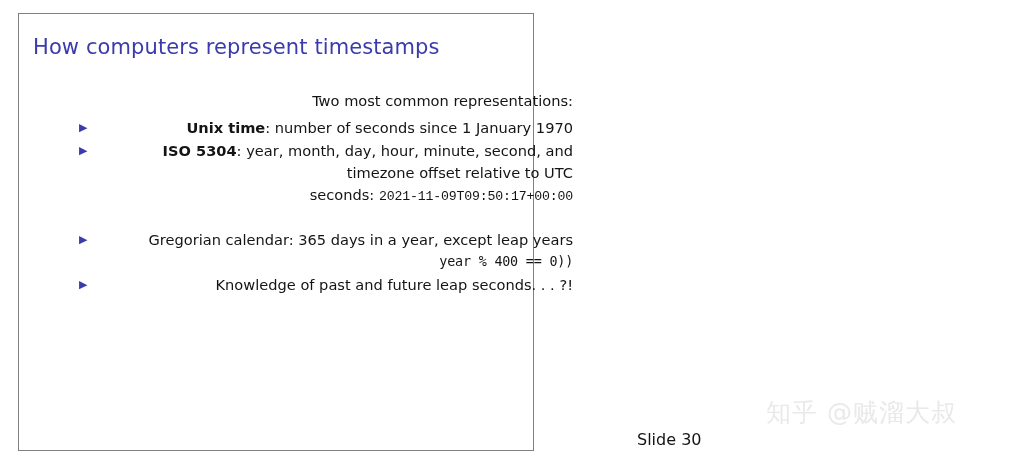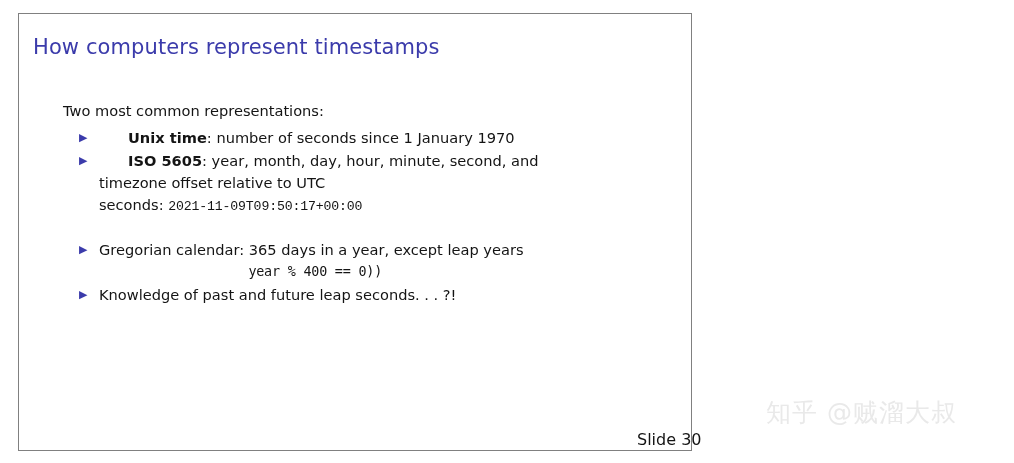--- a/index.html
+++ b/index.html
@@ -13,21 +13,21 @@
     position: relative;
     overflow: hidden;
     font-family: "DejaVu Sans", "Liberation Sans", sans-serif;
   }
 
   
   #slide-frame {
     position: absolute;
     left: 18px;
     top: 13px;
-    width: 674px;
+    width: 516px;
     height: 438px;
     border: 1px solid #808080;
     background: #ffffff;
     box-sizing: border-box;
   }
 
   
   #slide-title {
     position: absolute;
     left: 14px;
@@ -37,25 +37,26 @@
     font-weight: 400;
     letter-spacing: 0.1px;
     white-space: nowrap;
     font-family: "DejaVu Sans", "Liberation Sans", sans-serif;
   }
 
   
   #slide-body {
     position: absolute;
     left: 44px;
-    top: 86px;
+    top: 76px;
     width: 510px;
     color: #141414;
     font-size: 14.6px;
     line-height: 22px;
+    text-align: right;
   }
 
   .intro-line {
     margin: 0 0 5px 0;
     white-space: nowrap;
   }
 
   .bullet-list {
     margin: 0;
     padding: 0;
@@ -148,21 +149,21 @@
         <li class="bullet-item">
           <span class="bullet-marker">▶</span>
           <span class="bullet-line">
             <span class="lead-term">Unix time</span><span>: number of seconds since 1 January 1970</span>
           </span>
         </li>
 
         <li class="bullet-item">
           <span class="bullet-marker">▶</span>
           <span class="bullet-line">
-            <span class="lead-term">ISO 5605</span><span>: year, month, day, hour, minute, second, and</span>
+            <span class="lead-term">ISO 5304</span><span>: year, month, day, hour, minute, second, and</span>
           </span>
           <span class="bullet-line">
             <span>timezone offset relative to UTC</span>
           </span>
           <span class="bullet-line">
             <span>seconds: </span><span class="mono">2021-11-09T09:50:17+00:00</span>
           </span>
         </li>
 
       </ul>

